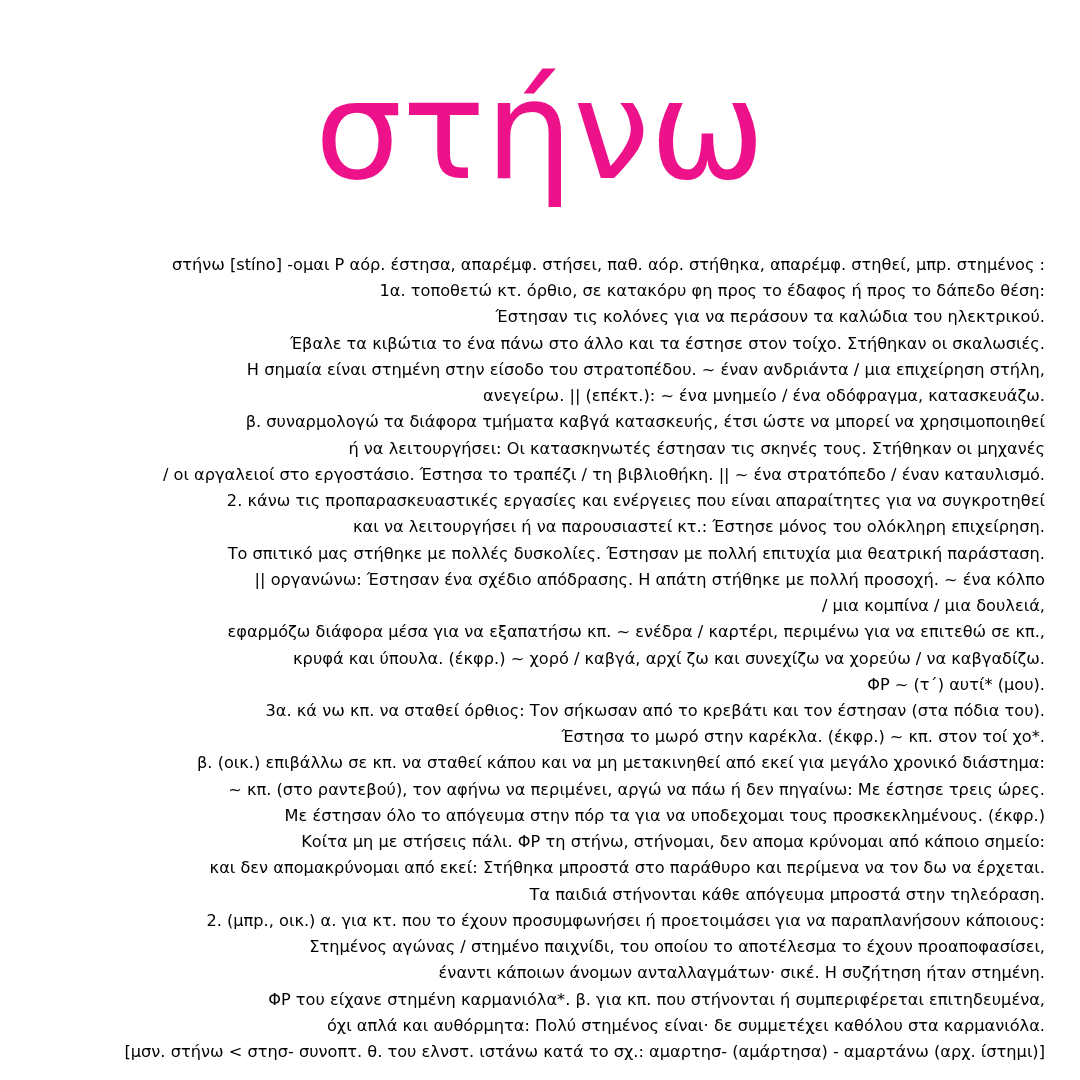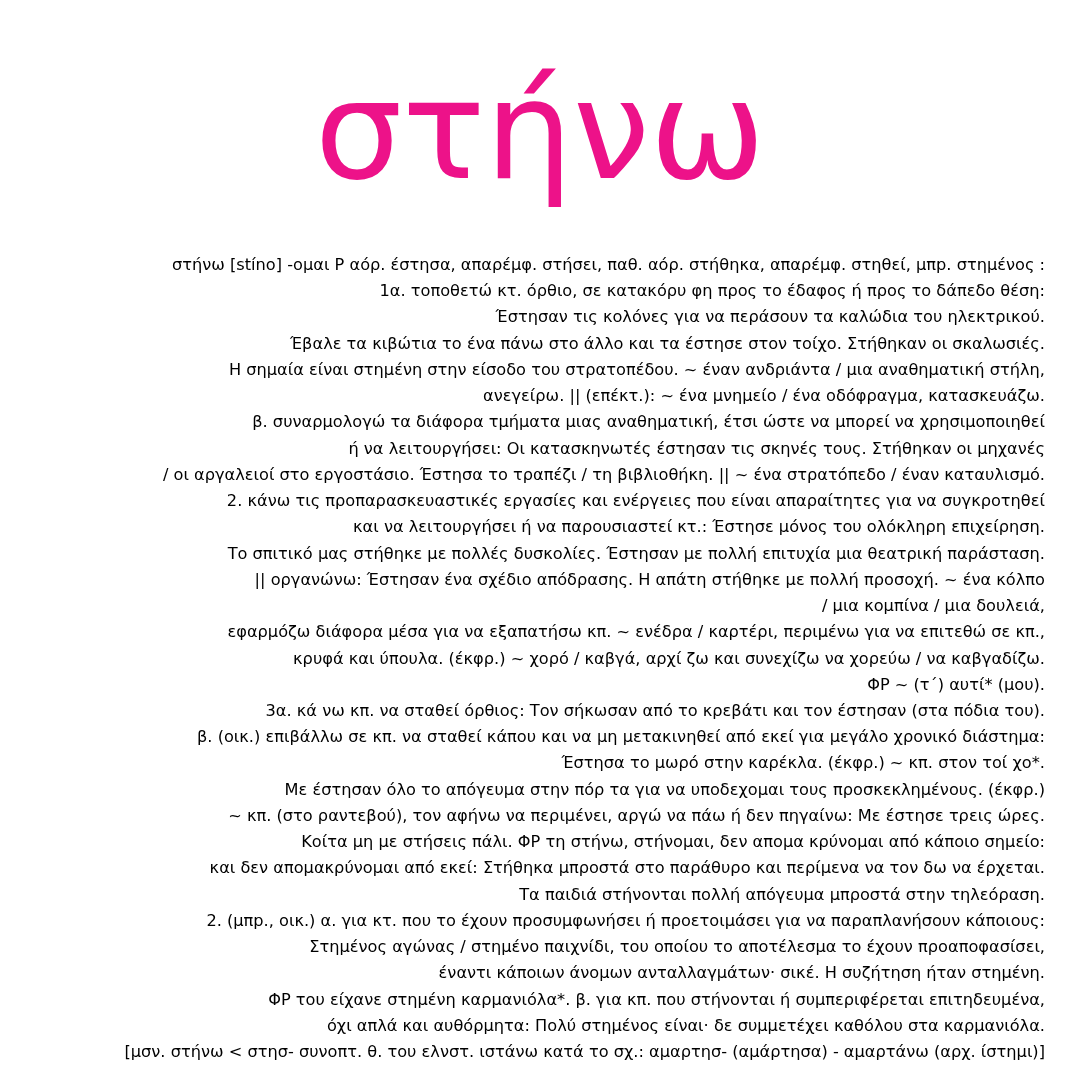--- a/index.html
+++ b/index.html
@@ -54,41 +54,41 @@
 
 <div class="page">
 
   <h1 class="headword">στήνω</h1>
 
   <div class="entry">
     <p>στήνω [stíno] -ομαι Ρ αόρ. έστησα, απαρέμφ. στήσει, παθ. αόρ. στήθηκα, απαρέμφ. στηθεί, μπp. στημένος :</p>
     <p>1α. τοποθετώ κτ. όρθιο, σε κατακόρυ φη προς το έδαφος ή προς το δάπεδο θέση:</p>
     <p>Έστησαν τις κολόνες για να περάσουν τα καλώδια του ηλεκτρικού.</p>
     <p>Έβαλε τα κιβώτια το ένα πάνω στο άλλο και τα έστησε στον τοίχο. Στήθηκαν οι σκαλωσιές.</p>
-    <p>Η σημαία είναι στημένη στην είσοδο του στρατοπέδου. ~ έναν ανδριάντα / μια αναθηματική στήλη,</p>
+    <p>Η σημαία είναι στημένη στην είσοδο του στρατοπέδου. ~ έναν ανδριάντα / μια επιχείρηση στήλη,</p>
     <p>ανεγείρω. || (επέκτ.): ~ ένα μνημείο / ένα οδόφραγμα, κατασκευάζω.</p>
-    <p>β. συναρμολογώ τα διάφορα τμήματα μιας αναθηματική, έτσι ώστε να μπορεί να χρησιμοποιηθεί</p>
+    <p>β. συναρμολογώ τα διάφορα τμήματα καβγά κατασκευής, έτσι ώστε να μπορεί να χρησιμοποιηθεί</p>
     <p>ή να λειτουργήσει: Οι κατασκηνωτές έστησαν τις σκηνές τους. Στήθηκαν οι μηχανές</p>
     <p>/ οι αργαλειοί στο εργοστάσιο. Έστησα το τραπέζι / τη βιβλιοθήκη. || ~ ένα στρατόπεδο / έναν καταυλισμό.</p>
     <p>2. κάνω τις προπαρασκευαστικές εργασίες και ενέργειες που είναι απαραίτητες για να συγκροτηθεί</p>
     <p>και να λειτουργήσει ή να παρουσιαστεί κτ.: Έστησε μόνος του ολόκληρη επιχείρηση.</p>
     <p>Το σπιτικό μας στήθηκε με πολλές δυσκολίες. Έστησαν με πολλή επιτυχία μια θεατρική παράσταση.</p>
     <p>|| οργανώνω: Έστησαν ένα σχέδιο απόδρασης. Η απάτη στήθηκε με πολλή προσοχή. ~ ένα κόλπο</p>
     <p>/ μια κομπίνα / μια δουλειά,</p>
     <p>εφαρμόζω διάφορα μέσα για να εξαπατήσω κπ. ~ ενέδρα / καρτέρι, περιμένω για να επιτεθώ σε κπ.,</p>
     <p>κρυφά και ύπουλα. (έκφρ.) ~ χορό / καβγά, αρχί ζω και συνεχίζω να χορεύω / να καβγαδίζω.</p>
     <p>ΦΡ ~ (τ΄) αυτί* (μου).</p>
     <p>3α. κά νω κπ. να σταθεί όρθιος: Τον σήκωσαν από το κρεβάτι και τον έστησαν (στα πόδια του).</p>
+    <p>Έστησα το μωρό στην καρέκλα. (έκφρ.) ~ κπ. στον τοί χο*.</p>
     <p>β. (οικ.) επιβάλλω σε κπ. να σταθεί κάπου και να μη μετακινηθεί από εκεί για μεγάλο χρονικό διάστημα:</p>
-    <p>Έστησα το μωρό στην καρέκλα. (έκφρ.) ~ κπ. στον τοί χο*.</p>
+    <p>~ κπ. (στο ραντεβού), τον αφήνω να περιμένει, αργώ να πάω ή δεν πηγαίνω: Με έστησε τρεις ώρες.</p>
     <p>Με έστησαν όλο το απόγευμα στην πόρ τα για να υποδεχομαι τους προσκεκλημένους. (έκφρ.)</p>
-    <p>~ κπ. (στο ραντεβού), τον αφήνω να περιμένει, αργώ να πάω ή δεν πηγαίνω: Με έστησε τρεις ώρες.</p>
     <p>Κοίτα μη με στήσεις πάλι. ΦΡ τη στήνω, στήνομαι, δεν απομα κρύνομαι από κάποιο σημείο:</p>
     <p>και δεν απομακρύνομαι από εκεί: Στήθηκα μπροστά στο παράθυρο και περίμενα να τον δω να έρχεται.</p>
-    <p>Τα παιδιά στήνονται πολλή απόγευμα μπροστά στην τηλεόραση.</p>
+    <p>Τα παιδιά στήνονται κάθε απόγευμα μπροστά στην τηλεόραση.</p>
     <p>2. (μπp., οικ.) α. για κτ. που το έχουν προσυμφωνήσει ή προετοιμάσει για να παραπλανήσουν κάποιους:</p>
     <p>Στημένος αγώνας / στημένο παιχνίδι, του οποίου το αποτέλεσμα το έχουν προαποφασίσει,</p>
     <p>έναντι κάποιων άνομων ανταλλαγμάτων· σικέ. Η συζήτηση ήταν στημένη.</p>
     <p>ΦΡ του είχανε στημένη καρμανιόλα*. β. για κπ. που στήνονται ή συμπεριφέρεται επιτηδευμένα,</p>
     <p>όχι απλά και αυθόρμητα: Πολύ στημένος είναι· δε συμμετέχει καθόλου στα καρμανιόλα.</p>
     <p>[μσν. στήνω &lt; στησ- συνοπτ. θ. του ελνστ. ιστάνω κατά το σχ.: αμαρτησ- (αμάρτησα) - αμαρτάνω (αρχ. ίστημι)]</p>
   </div>
 
 </div>
 

